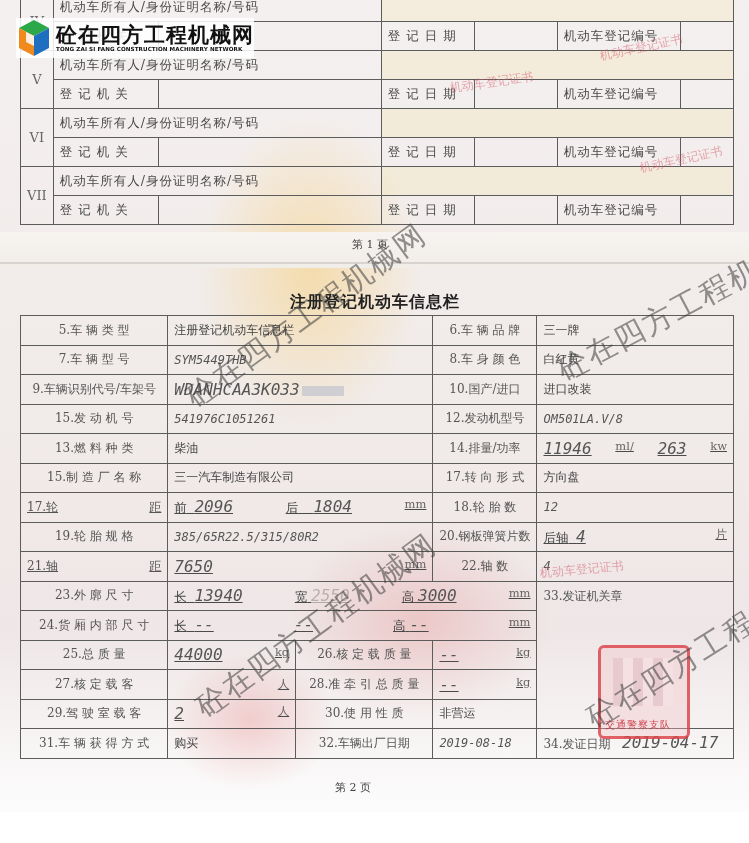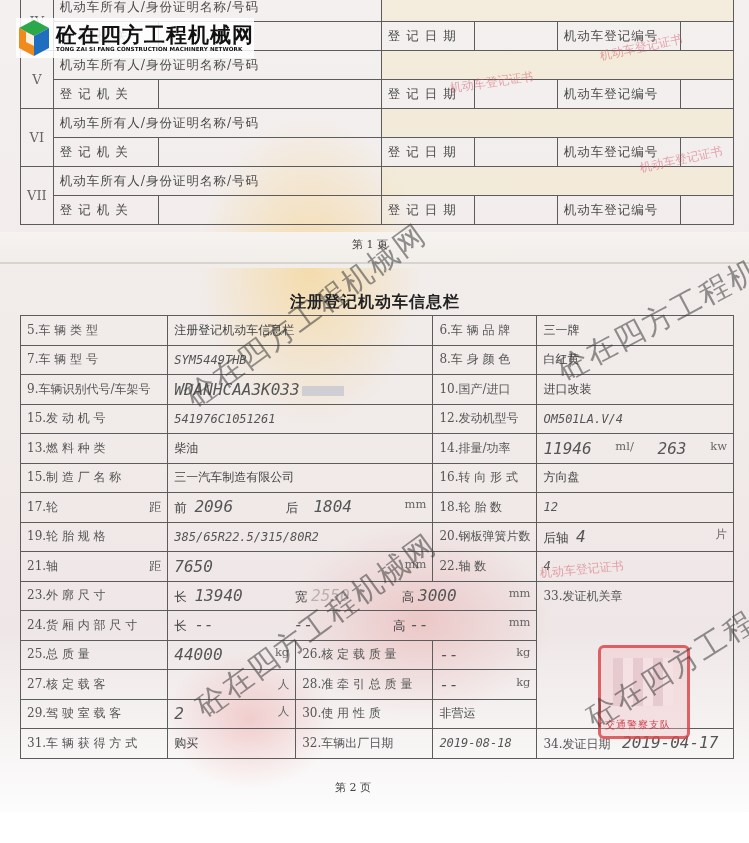--- a/index.html
+++ b/index.html
@@ -28,22 +28,22 @@
   td { border:1.3px solid #5c5c5c; padding:0 6px; font-size:12.5px; white-space:nowrap; height:28px; }
   .t1 { left:20px; top:-8px; width:714px; }
   .t1 td { height:28px; }
   .roman { width:18px; text-align:center; font-size:13px; color:#666; border-right:1.3px dashed #777; }
   .lab { letter-spacing:6px; }
   .lab2 { letter-spacing:1px; }
   .shade { background:rgba(245,225,170,0.28); }
 
   .t2 { left:20px; top:315px; width:714px; }
   .t2 td { height:28.5px; font-size:12px; }
-  .k { color:#555; }
-  .spread { display:flex; justify-content:space-between; }
+  .k { color:#555;text-align:center; }
+  .spread { display:flex; justify-content:space-between;text-decoration:underline; }
   .v { font-family:"DejaVu Sans Mono","Liberation Mono",monospace; font-style:italic; color:#555; font-size:16px; }
   .vc { color:#444; font-size:12.5px; }
   .unit { font-size:11.5px; color:#666; }
 
   .pgnum { position:absolute; font-size:11px; color:#444; }
   .title2 {
     position:absolute; left:290px; top:292px; font-size:16px; font-weight:bold;
     font-family:"DejaVu Sans","Liberation Sans",sans-serif; color:#222; letter-spacing:1px;
   }
 
@@ -162,39 +162,39 @@
   <tr>
     <td class="k">9.车辆识别代号/车架号</td>
     <td colspan="5"><span class="v">WDANHCAA3K033</span><span class="redact"></span></td>
     <td class="k">10.国产/进口</td>
     <td colspan="2" class="vc">进口改装</td>
   </tr>
   <tr>
     <td class="k">15.发 动 机 号</td>
     <td colspan="5" class="v">541976C1051261</td>
     <td class="k">12.发动机型号</td>
-    <td colspan="2" class="v">OM501LA.V/4</td>
+    <td colspan="2" class="v">OM501LA.V/8</td>
   </tr>
   <tr>
     <td class="k">13.燃 料 种 类</td>
     <td colspan="5" class="vc">柴油</td>
     <td class="k">14.排量/功率</td>
     <td colspan="2">
       <div class="spread">
         <span class="v">11946</span>
         <span class="unit">ml/</span>
         <span class="v">263</span>
         <span class="unit">kw</span>
       </div>
     </td>
   </tr>
   <tr>
     <td class="k">15.制 造 厂 名 称</td>
     <td colspan="5" class="vc">三一汽车制造有限公司</td>
-    <td class="k">16.转 向 形 式</td>
+    <td class="k">17.转 向 形 式</td>
     <td colspan="2" class="vc">方向盘</td>
   </tr>
   <tr>
     <td class="k">
           <div class="spread">
             <span>17.轮</span>
             <span>距</span>
           </div>
         </td>
     <td colspan="5">

